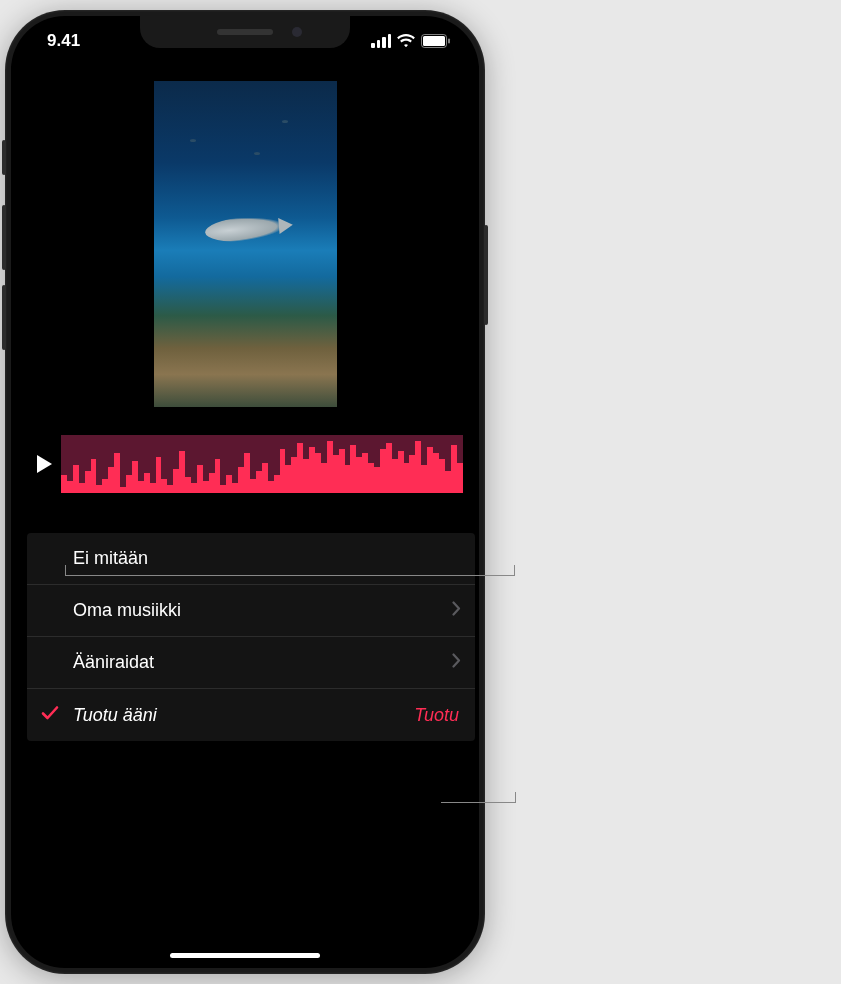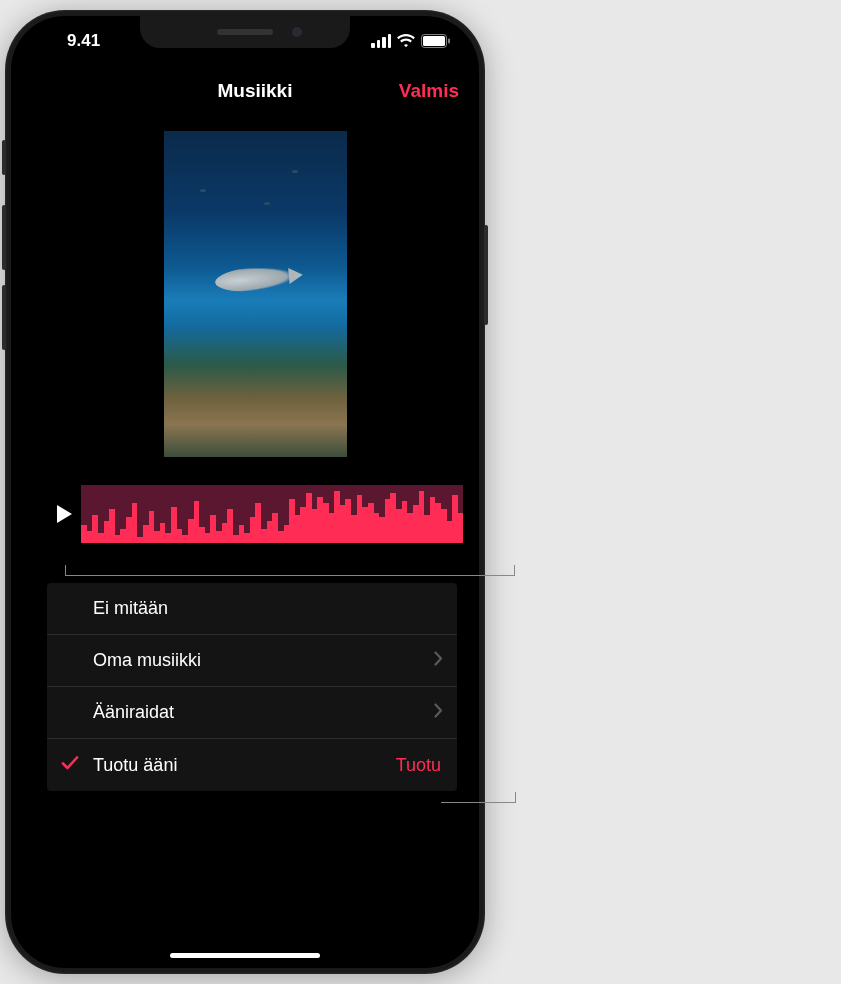--- a/index.html
+++ b/index.html
@@ -30,21 +30,20 @@
     .btn-left-2 { left: -3px; top: 195px; width: 4px; height: 65px; }
     .btn-left-3 { left: -3px; top: 275px; width: 4px; height: 65px; }
     .btn-right  { right: -3px; top: 215px; width: 4px; height: 100px; }
     .screen {
       width: 100%;
       height: 100%;
       background: #000;
       border-radius: 54px;
       overflow: hidden;
       position: relative;
-      padding-left: 20px;
     }
     .notch {
       position: absolute;
       top: 0; left: 50%;
       transform: translateX(-50%);
       width: 210px; height: 32px;
       background: #1a1a1a;
       border-bottom-left-radius: 20px;
       border-bottom-right-radius: 20px;
       z-index: 100;
@@ -122,34 +121,34 @@
       display: flex; align-items: flex-end;
       gap: 0;
       overflow: hidden;
     }
     .waveform .bar {
       flex: 1;
       background: #ff2d55;
       min-width: 1px;
     }
     .options-panel {
-      margin: 40px 22px 0 16px;
+      margin: 40px 4px 0 16px;
       background: #141414;
       border-radius: 4px;
     }
     .opt-row {
       display: flex; align-items: center;
       min-height: 52px;
       padding: 0 16px 0 46px;
       border-bottom: 1px solid #2c2c2c;
       color: #fff;
       font-size: 18px;
       position: relative;
     }
-    .opt-row:last-child { border-bottom: 0; }
+    .opt-row:last-child { border-bottom: 0; font-style: italic; }
     .opt-chevron {
       position: absolute; right: 14px;
       color: #5a5a5e;
     }
     .opt-check {
       position: absolute; left: 14px;
       color: #ff2d55;
     }
     .opt-delete {
       margin-left: auto;
@@ -205,24 +204,20 @@
         <span class="battery-icon">
           <svg width="30" height="14" viewBox="0 0 30 14">
               <rect x="0.5" y="0.5" width="25" height="13" rx="3" fill="none" stroke="#fff" stroke-opacity="0.5"></rect>
               <rect x="2" y="2" width="22" height="10" rx="1.5" fill="#fff"></rect>
               <rect x="27" y="4.5" width="2" height="5" rx="1" fill="#fff" fill-opacity="0.5"></rect>
             </svg>
         </span>
       </div>
     </div>
 
-    <div class="nav-bar">
-      <span>Musiikki</span>
-      <span class="nav-done">Valmis</span>
-    </div>
 
     <div class="preview-area">
       <div class="preview-thumb">
         <div class="fish f1"></div>
           <div class="fish f2"></div>
           <div class="fish f3"></div>
         <div class="shark"></div>
       </div>
     </div>
 

